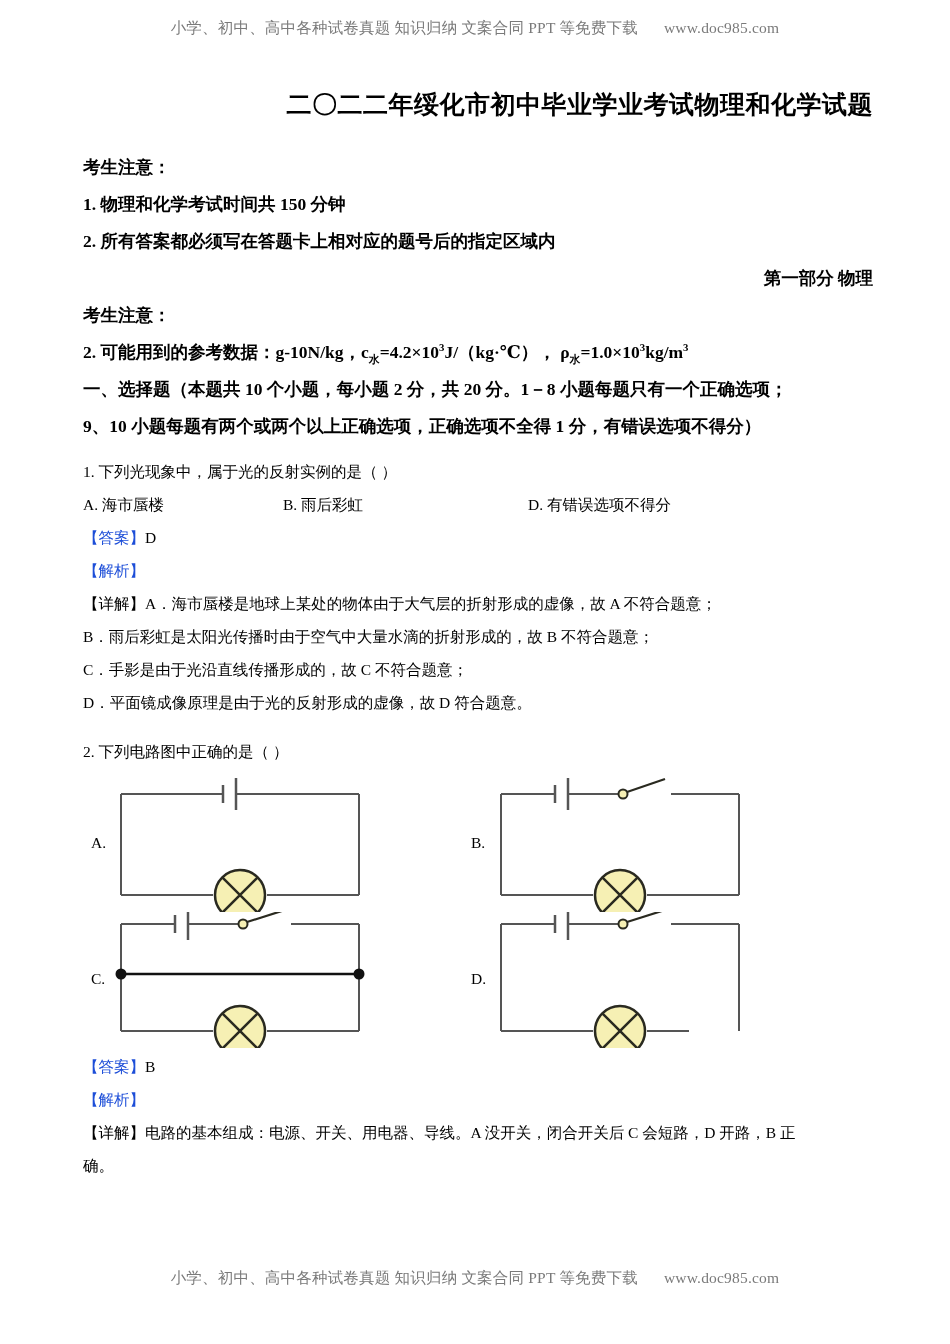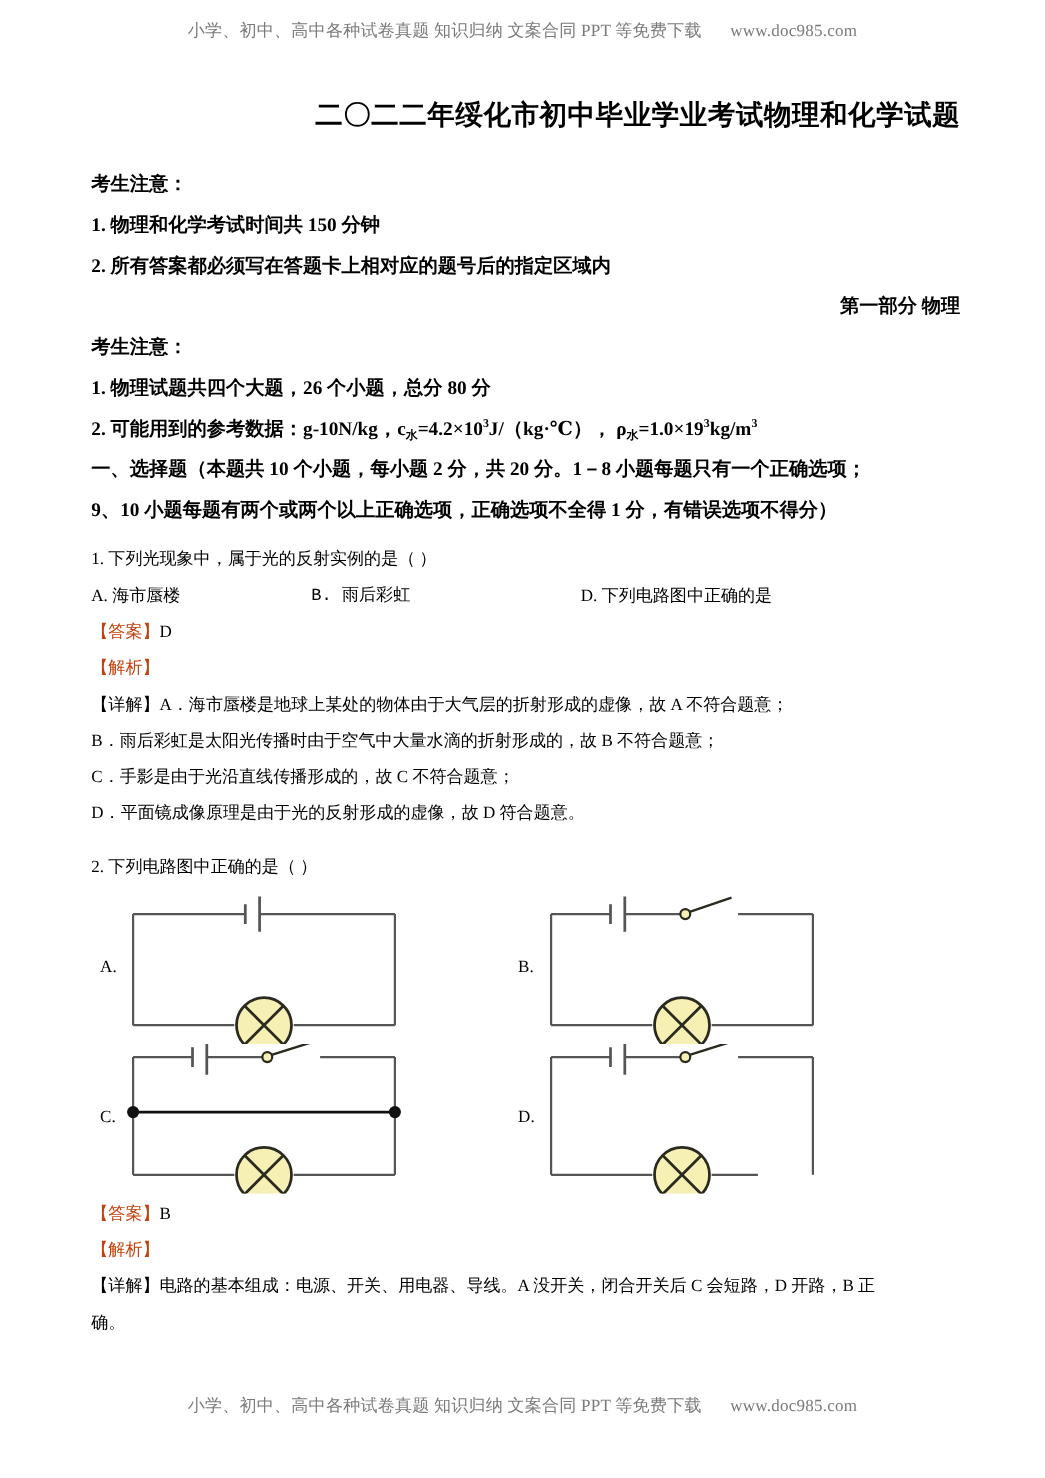--- a/index.html
+++ b/index.html
@@ -63,30 +63,30 @@
   .line.center {
     text-align: right;
     white-space: normal;
   }
   .small {
     font-size: 15.5px;
     line-height: 33px;
   }
   sup { font-size: 0.62em; vertical-align: super; line-height: 0; }
   sub { font-size: 0.62em; vertical-align: sub; line-height: 0; }
-  .blue { color: #c2410c; }
+  .blue { color: #1d4ed8; }
   .opt-row {
     font-size: 15.5px;
     line-height: 33px;
     display: flex;
     width: 790px;
     align-items: flex-end;
   }
   .opt-row > span:nth-child(1) { width: 200px; }
-  .opt-row > span:nth-child(2) { width: 245px; font-family: Liberation Mono, monospace; }
+  .opt-row > span:nth-child(2) { width: 245px; }
   .opt-row > span:nth-child(3) { width: 255px; }
   .opt-row > span:nth-child(4) { width: 200px; }
 
   .spacer-10 { height: 10px; }
   .spacer-16 { height: 16px; }
 
   
   .figure {
     position: relative;
     width: 790px;
@@ -125,37 +125,36 @@
 
     <div class="doc-title">二〇二二年绥化市初中毕业学业考试物理和化学试题</div>
 
     <div class="line bold">考生注意：</div>
     <div class="line bold">1. 物理和化学考试时间共 150 分钟</div>
     <div class="line bold">2. 所有答案都必须写在答题卡上相对应的题号后的指定区域内</div>
 
     <div class="line bold center">第一部分    物理</div>
 
     <div class="line bold">考生注意：</div>
-    <div class="line bold">1. 物理试题共四个大题，26 个小题，总分 80 分</div>
 
     <div class="line bold">
-      <span>2. 可能用到的参考数据：g-10N/kg，c</span><sub>水</sub><span>=4.2×10</span><sup>3</sup><span>J/（kg·℃），</span>&nbsp;<span>ρ</span><sub>水</sub><span>=1.0×19</span><sup>3</sup><span>kg/m</span><sup>3</sup>
+      <span>2. 可能用到的参考数据：g-10N/kg，c</span><sub>水</sub><span>=4.2×10</span><sup>3</sup><span>J/（kg·℃），</span>&nbsp;<span>ρ</span><sub>水</sub><span>=1.0×10</span><sup>3</sup><span>kg/m</span><sup>3</sup>
     </div>
 
     <div class="line bold">一、选择题（本题共 10 个小题，每小题 2 分，共 20 分。1－8 小题每题只有一个正确选项；</div>
     <div class="line bold">9、10 小题每题有两个或两个以上正确选项，正确选项不全得 1 分，有错误选项不得分）</div>
 
     <div class="spacer-10"></div>
 
     <div class="line small">1. 下列光现象中，属于光的反射实例的是（      ）</div>
 
     <div class="opt-row">
       <span>A. 海市蜃楼</span>
       <span>B. 雨后彩虹</span>
-      <span>D. 下列电路图中正确的是</span>
+      <span>D. 有错误选项不得分</span>
     </div>
 
     <div class="line small">
       <span class="blue">【答案】</span><span>D</span>
     </div>
 
     <div class="line small">
       <span class="blue">【解析】</span>
     </div>
 

